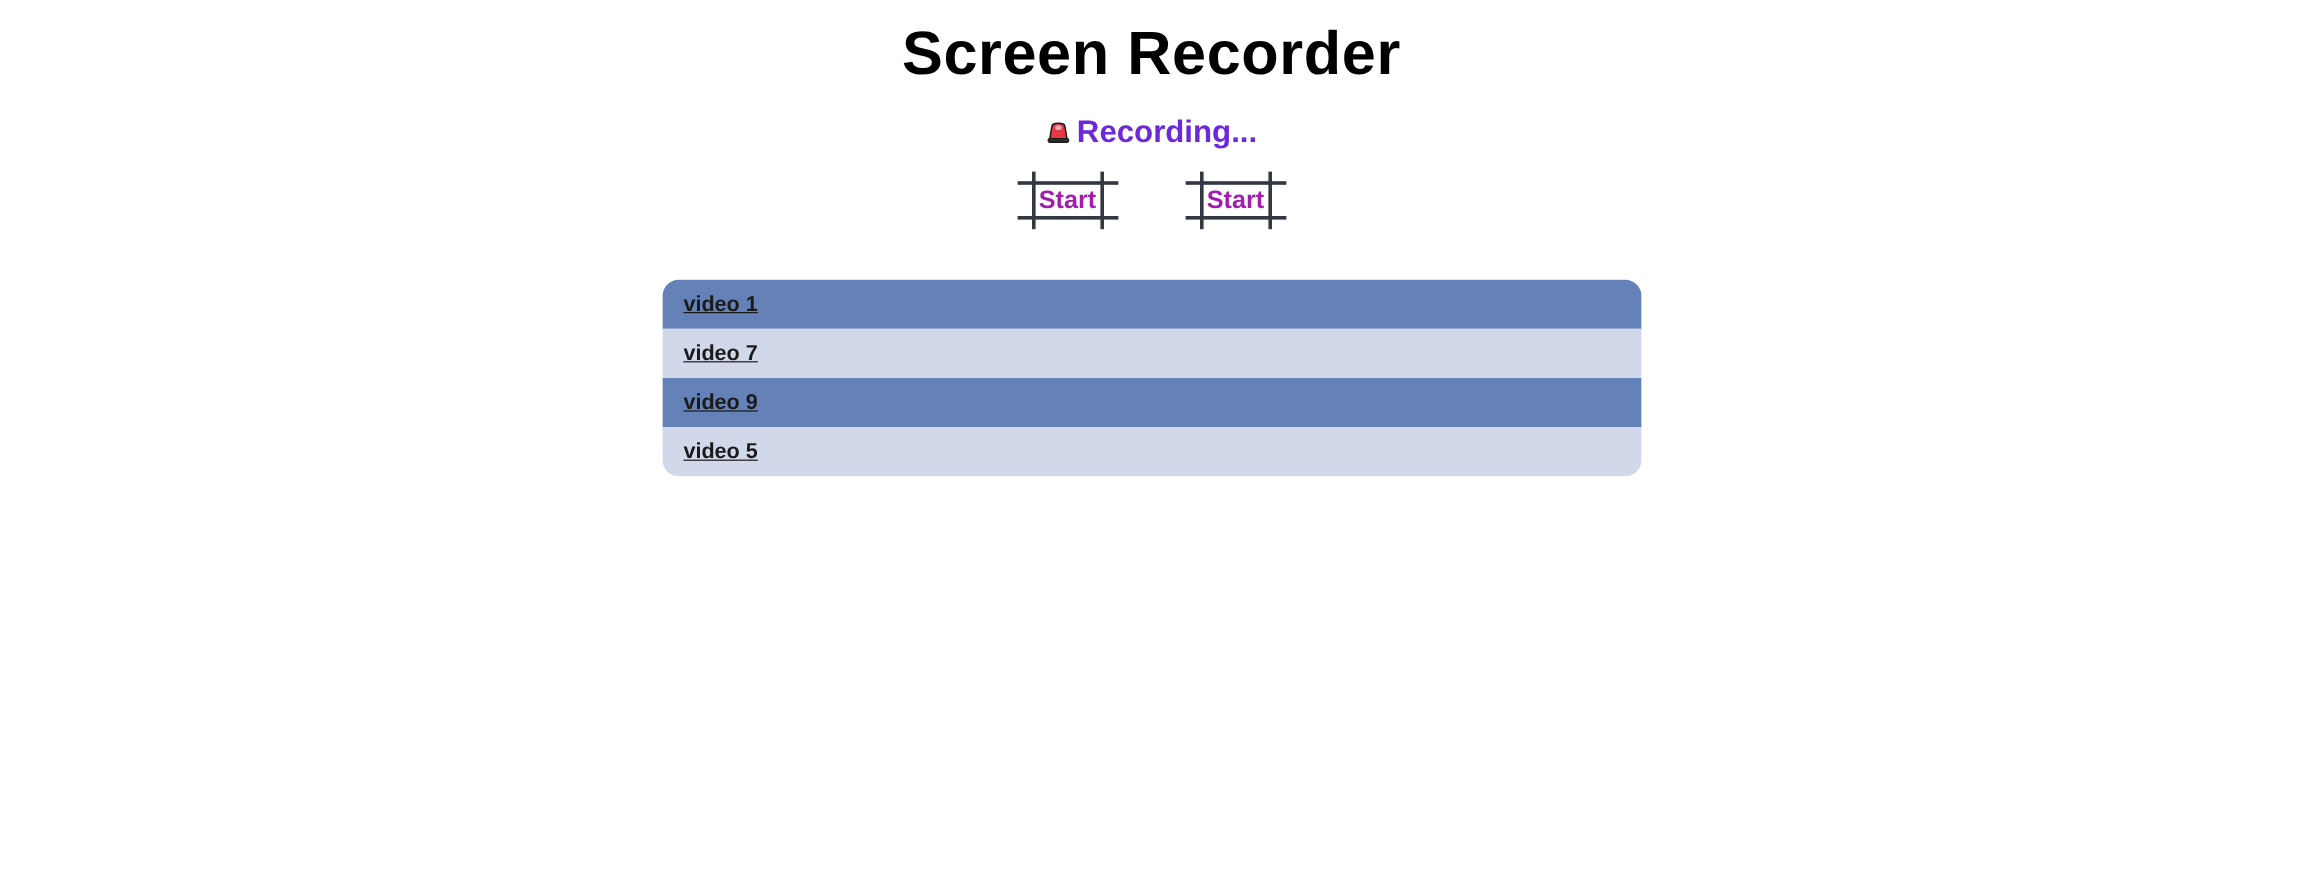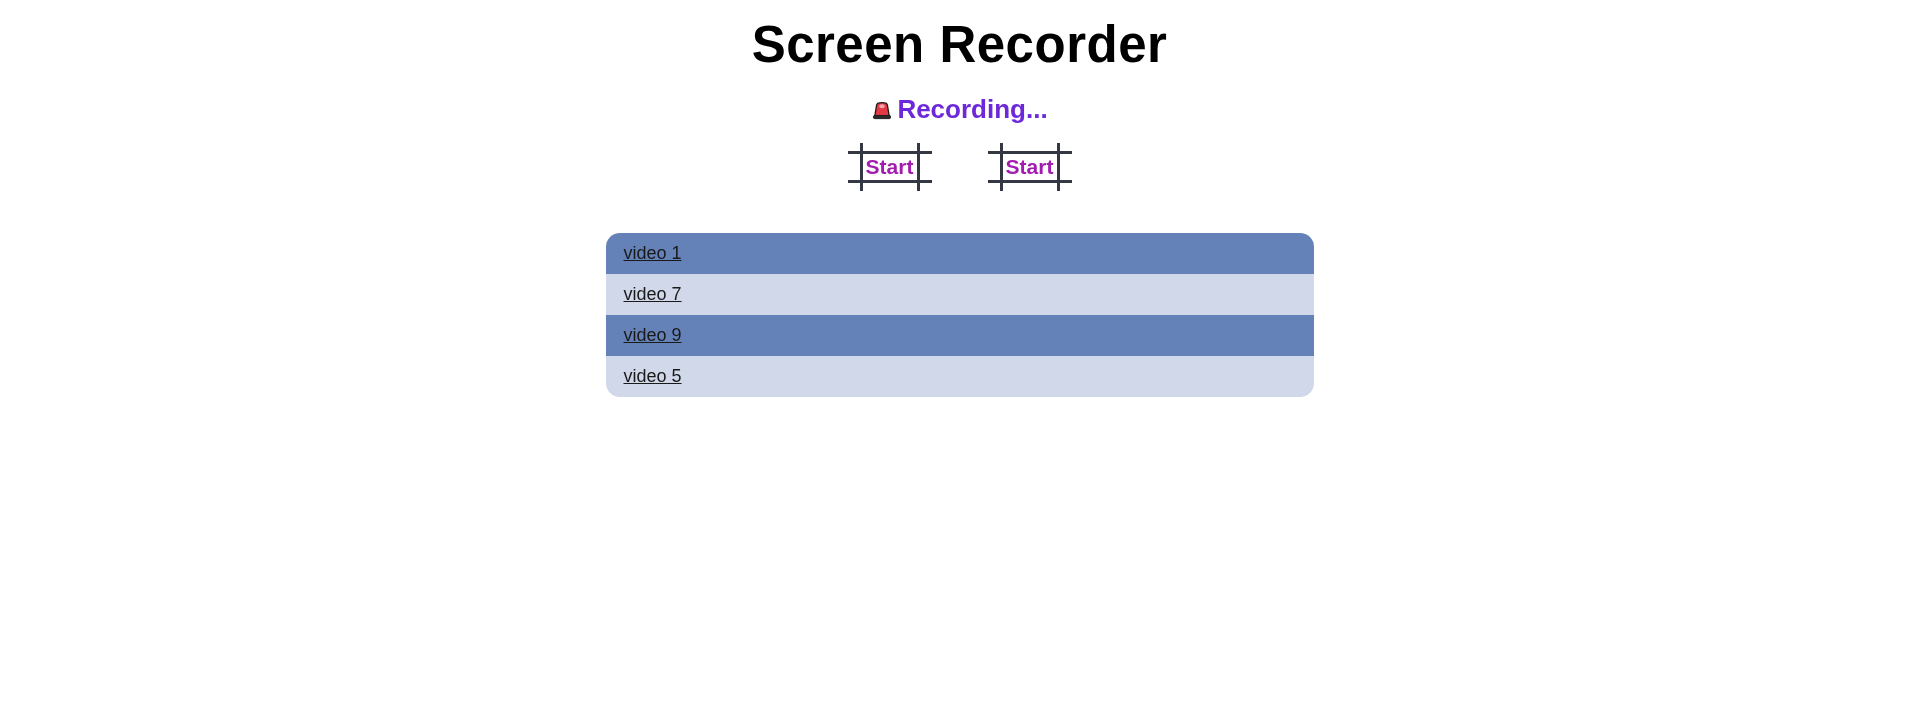--- a/index.html
+++ b/index.html
@@ -88,23 +88,24 @@
       position: absolute;
       top: 50%;
       left: 50%;
       transform: translate(-50%, -50%);
       font-size: 21px;
       color: #a21caf;
       font-weight: 700;
     }
 
     .video-list {
-      width: 708px;
+      width: 816px;
       border-radius: 14px;
       overflow: hidden;
+      font-weight: bold;
     }
 
     .video-item {
       padding: 10px 18px;
       font-size: 18px;
     }
 
     .video-item a {
       color: #1a1a1a;
       text-decoration: underline;

